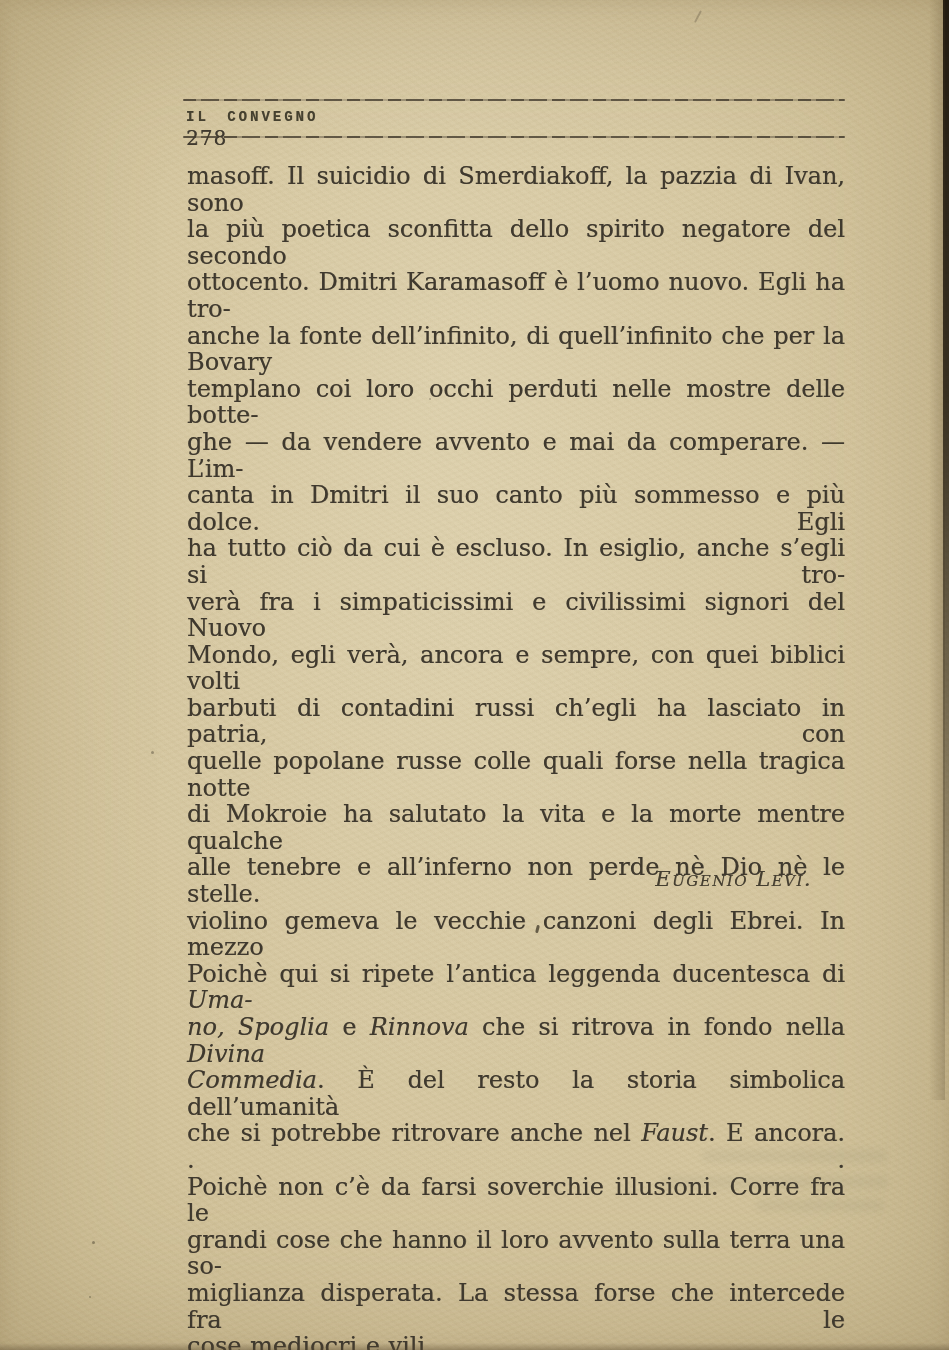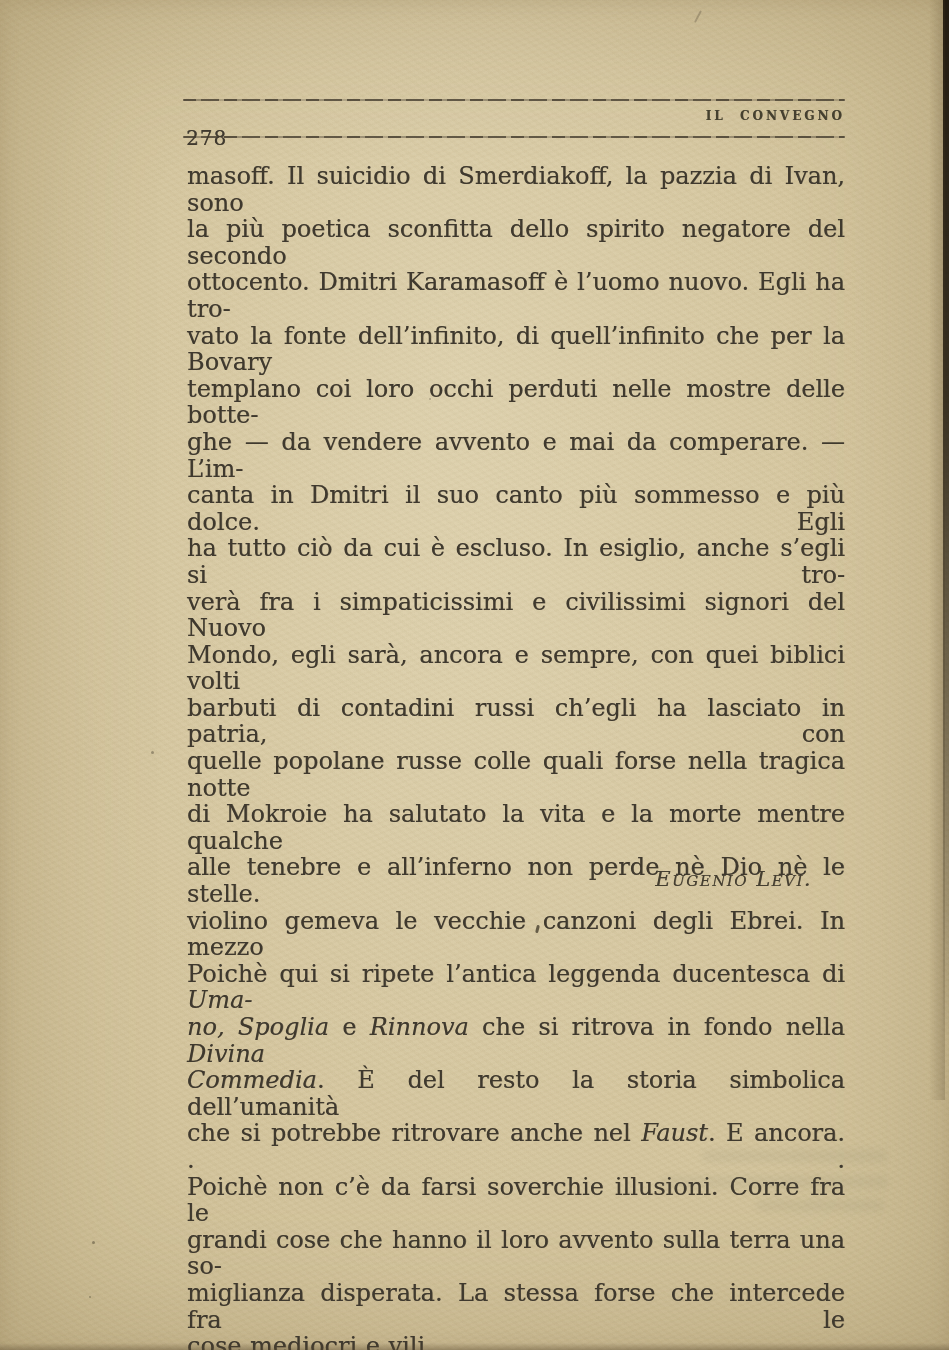--- a/index.html
+++ b/index.html
@@ -32,24 +32,25 @@
   .rule-top { top: 99px; }
   .rule-bottom { top: 136px; }
   .page-number {
     position: absolute; left: 186px; top: 106px;
     font-size: 20px; letter-spacing: 1px;
     text-shadow: 0.4px 0 0 rgba(63,57,46,0.6);
     margin-top: 20px;
   }
   .journal-title {
     position: absolute; left: 186px; top: 109px; width: 659px;
-    text-align: right; font-size: 12px; font-weight: 700;
+    text-align: left; font-size: 14px; font-weight: 700;
     letter-spacing: 3px; word-spacing: 7px;
     color: #45402f;
     text-shadow: 0.3px 0 0 rgba(63,57,46,0.5);
+    font-family: Liberation Mono, monospace;
   }
 
   
   .body-text {
     position: absolute; left: 187px; top: 163px; width: 658px;
     font-size: 24px; line-height: 26.6px;
     word-spacing: 1px;
     text-shadow: 0.35px 0 0 rgba(63,57,46,0.55);
   }
   .line { text-align: justify; text-align-last: justify; }
@@ -106,27 +107,27 @@
 
   <div class="rule rule-top"></div>
   <div class="page-number">278</div>
   <div class="journal-title">IL CONVEGNO</div>
   <div class="rule rule-bottom"></div>
 
   <div class="body-text" id="body-text">
       <div class="line"><span>masoff. Il suicidio di Smerdiakoff, la pazzia di Ivan, sono</span></div>
       <div class="line"><span>la più poetica sconfitta dello spirito negatore del secondo</span></div>
       <div class="line"><span>ottocento. Dmitri Karamasoff è l’uomo nuovo. Egli ha tro-</span></div>
-      <div class="line"><span>vato la fonte dell’infinito, di quell’infinito che per la Bovary</span></div>
+      <div class="line"><span>anche la fonte dell’infinito, di quell’infinito che per la Bovary</span></div>
       <div class="line"><span>templano coi loro occhi perduti nelle mostre delle botte-</span></div>
       <div class="line"><span>ghe — da vendere avvento e mai da comperare. — L’im-</span></div>
       <div class="line"><span>canta in Dmitri il suo canto più sommesso e più dolce. Egli</span></div>
       <div class="line"><span>ha tutto ciò da cui è escluso. In esiglio, anche s’egli si tro-</span></div>
       <div class="line"><span>verà fra i simpaticissimi e civilissimi signori del Nuovo</span></div>
-      <div class="line"><span>Mondo, egli sarà, ancora e sempre, con quei biblici volti</span></div>
+      <div class="line"><span>Mondo, egli verà, ancora e sempre, con quei biblici volti</span></div>
       <div class="line"><span>barbuti di contadini russi ch’egli ha lasciato in patria, con</span></div>
       <div class="line"><span>quelle popolane russe colle quali forse nella tragica notte</span></div>
       <div class="line"><span>di Mokroie ha salutato la vita e la morte mentre qualche</span></div>
       <div class="line"><span>alle tenebre e all’inferno non perde nè Dio nè le stelle.</span></div>
       <div class="line"><span>violino gemeva le vecchie canzoni degli Ebrei. In mezzo</span></div>
       <div class="line"><span>Poichè qui si ripete l’antica leggenda ducentesca di </span><i>Uma-</i></div>
       <div class="line"><i>no, Spoglia</i><span> e </span><i>Rinnova</i><span> che si ritrova in fondo nella </span><i>Divina</i></div>
       <div class="line"><i>Commedia</i><span>. È del resto la storia simbolica dell’umanità</span></div>
       <div class="line"><span>che si potrebbe ritrovare anche nel </span><i>Faust</i><span>. E ancora. . .</span></div>
       <div class="line"><span>Poichè non c’è da farsi soverchie illusioni. Corre fra le</span></div>

